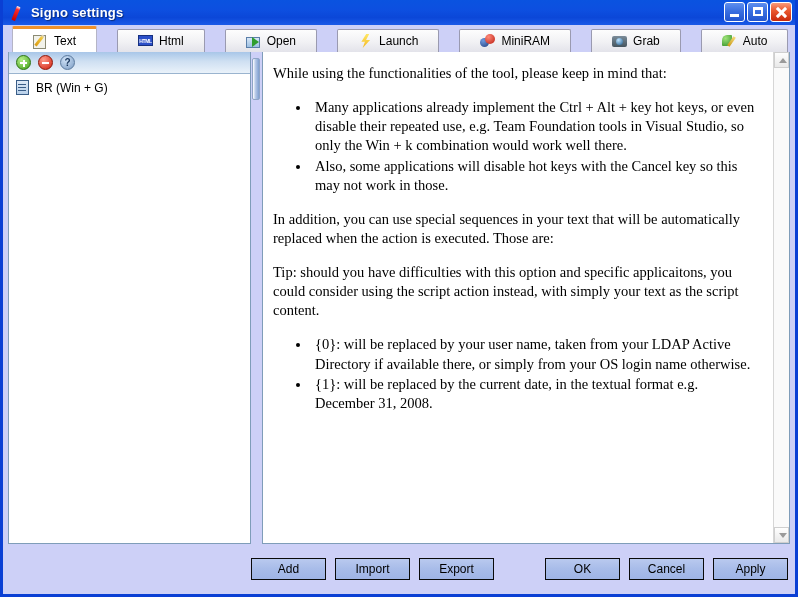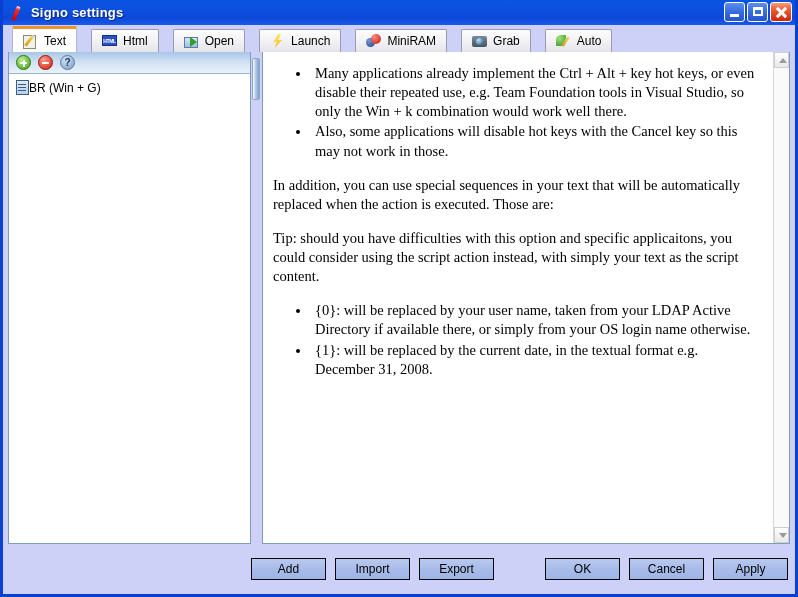--- a/index.html
+++ b/index.html
@@ -115,22 +115,22 @@
     display: flex;
     align-items: center;
     justify-content: center;
     gap: 5px;
     font-size: 12px;
     color: #000000;
     background: linear-gradient(to bottom, #fdfdfd 0%, #f1f1f4 55%, #e3e3ea 100%);
     border: 1px solid #9a9ab0;
     border-bottom: none;
     border-radius: 2px 2px 0 0;
-    margin-right: 14px;
-    padding: 0 10px;
+    margin-right: 20px;
+    padding: 0 20px;
     white-space: nowrap;
     position: relative;
   }
   .tab.active {
     background: #ffffff;
     border-top: 3px solid #f0922b;
     height: 26px;
     border-left-color: #b5b5c6;
     border-right-color: #b5b5c6;
     z-index: 3;
@@ -299,21 +299,21 @@
   }
   .list-area {
     flex: 1 1 auto;
     background: #ffffff;
     padding: 4px 3px;
     overflow: hidden;
   }
   .list-item {
     display: flex;
     align-items: center;
-    gap: 0;
+    gap: 7px;
     padding: 2px 4px;
     font-size: 12px;
     color: #000000;
   }
   .doc-icon {
     width: 13px; height: 15px;
     position: relative;
     flex: 0 0 13px;
   }
   .doc-icon .sheet {
@@ -572,20 +572,21 @@
         </div>
       </div>
     </div>
 
     <div class="splitter">
       <div class="grip"></div>
     </div>
 
     <div class="right-panel">
       <div class="doc-body">
+        <p class="doc-p">While using the functionalities of the tool, please keep in mind that:</p>
         <ul class="doc-ul">
           <li>Many applications already implement the Ctrl + Alt + key hot keys, or even disable their repeated use, e.g. Team Foundation tools in Visual Studio, so only the Win + k combination would work well there.</li>
           <li>Also, some applications will disable hot keys with the Cancel key so this may not work in those.</li>
         </ul>
         <p class="doc-p">In addition, you can use special sequences in your text that will be automatically replaced when the action is executed. Those are:</p>
         <p class="doc-p">Tip: should you have difficulties with this option and specific applicaitons, you could consider using the script action instead, with simply your text as the script content.</p>
         <ul class="doc-ul">
           <li>{0}: will be replaced by your user name, taken from your LDAP Active Directory if available there, or simply from your OS login name otherwise.</li>
           <li>{1}: will be replaced by the current date, in the textual format e.g. December 31, 2008.</li>
         </ul>

